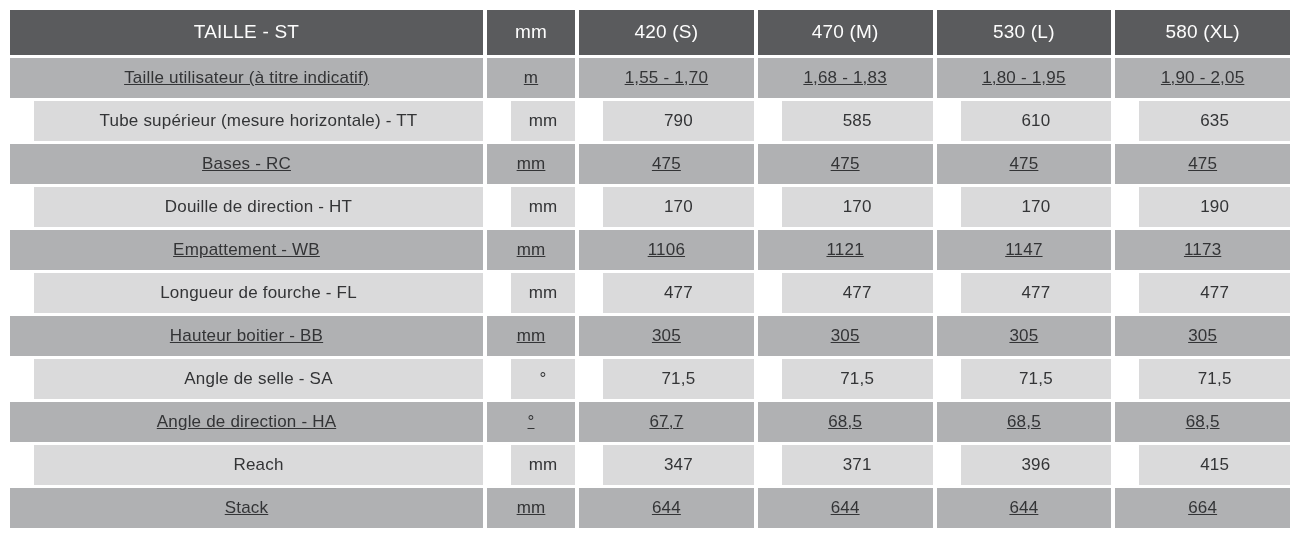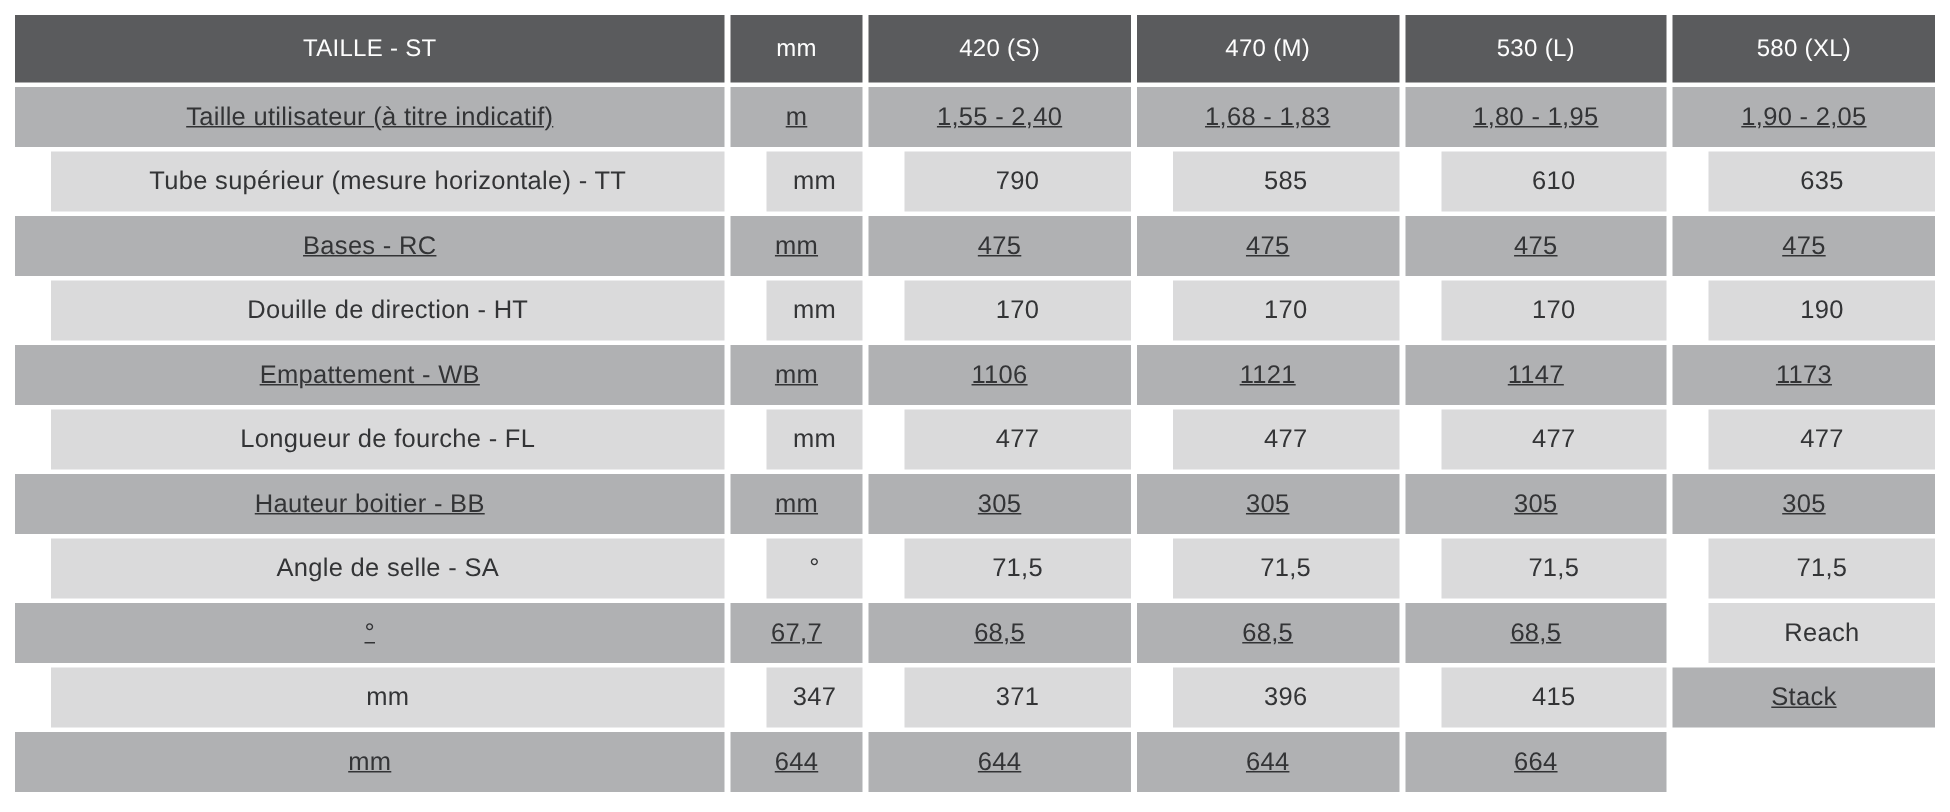--- a/index.html
+++ b/index.html
@@ -34,41 +34,41 @@
     font-size: 17px;
     letter-spacing: 0.2px;
     color: #333436;
     text-align: center;
     line-height: 1.1;
   }
   .cell.head {
     background: #5a5b5d;
     color: #fdfdfd;
     height: 45px;
-    font-size: 16px;
+    font-size: 19px;
   }
   .cell.a { background: #b0b1b3; text-decoration: underline; }
   .cell.b { background: #dadadb; margin-left: 24px; }
 </style>
 </head>
 <body>
 
 <div class="stage">
   <div class="geo-table">
 
     <div class="cell head">TAILLE - ST</div>
     <div class="cell head">mm</div>
     <div class="cell head">420 (S)</div>
     <div class="cell head">470 (M)</div>
     <div class="cell head">530 (L)</div>
     <div class="cell head">580 (XL)</div>
 
     <div class="cell a">Taille utilisateur (à titre indicatif)</div>
     <div class="cell a">m</div>
-    <div class="cell a">1,55 - 2,40</div>
+    <div class="cell a">1,55 - 1,70</div>
     <div class="cell a">1,68 - 1,83</div>
     <div class="cell a">1,80 - 1,95</div>
     <div class="cell a">1,90 - 2,05</div>
 
     <div class="cell b">Tube supérieur (mesure horizontale) - TT</div>
     <div class="cell b">mm</div>
     <div class="cell b">790</div>
     <div class="cell b">585</div>
     <div class="cell b">610</div>
     <div class="cell b">635</div>
@@ -108,20 +108,21 @@
     <div class="cell a">305</div>
     <div class="cell a">305</div>
 
     <div class="cell b">Angle de selle - SA</div>
     <div class="cell b">°</div>
     <div class="cell b">71,5</div>
     <div class="cell b">71,5</div>
     <div class="cell b">71,5</div>
     <div class="cell b">71,5</div>
 
+    <div class="cell a">Angle de direction - HA</div>
     <div class="cell a">°</div>
     <div class="cell a">67,7</div>
     <div class="cell a">68,5</div>
     <div class="cell a">68,5</div>
     <div class="cell a">68,5</div>
 
     <div class="cell b">Reach</div>
     <div class="cell b">mm</div>
     <div class="cell b">347</div>
     <div class="cell b">371</div>

